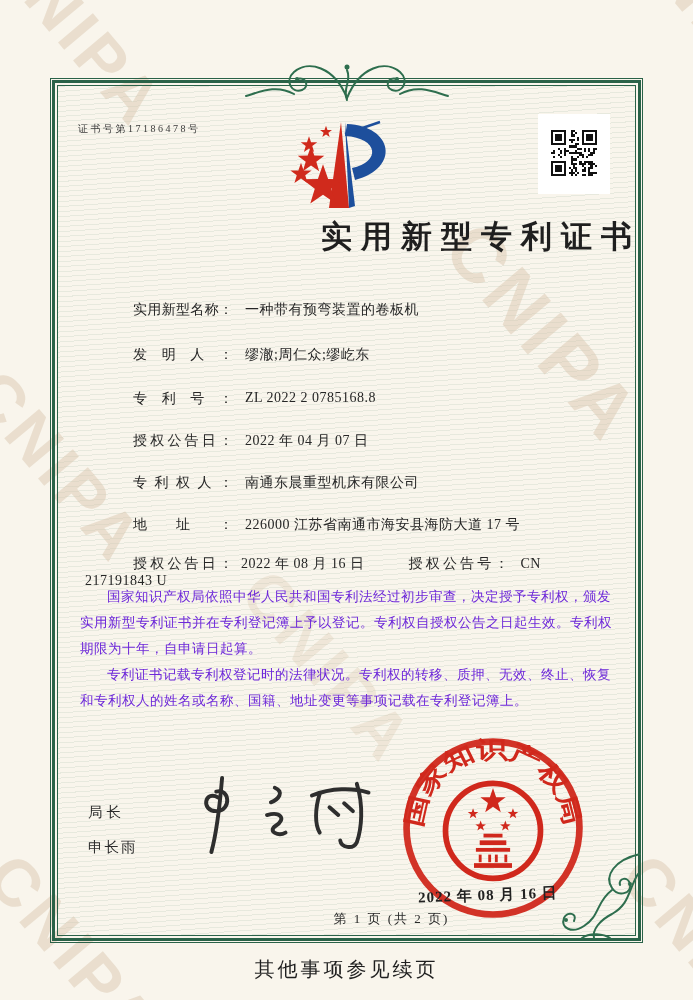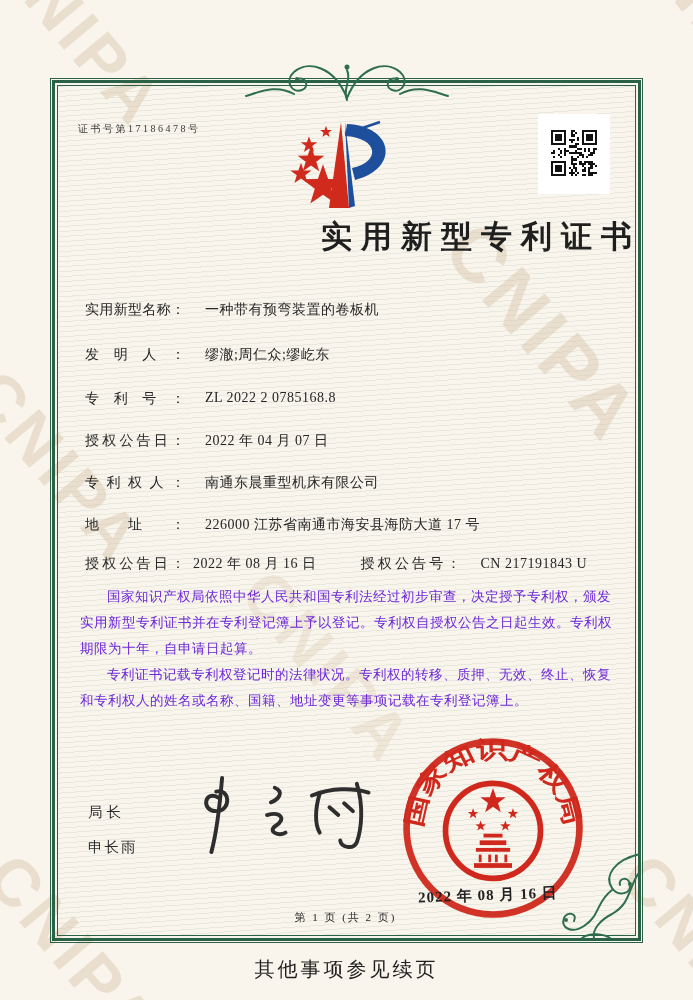--- a/index.html
+++ b/index.html
@@ -13,36 +13,36 @@
   .border-frame{position:absolute;left:50px;top:78px;width:591px;height:863px;
       border:1px solid #2a6248;z-index:2;}
   .border-frame::before{content:"";position:absolute;inset:1px;border:3px solid #2a6248;}
   .border-frame::after{content:"";position:absolute;inset:6px;border:1px solid #2a6248;}
   .abs{position:absolute;z-index:3;}
   .cert-no{left:78px;top:122px;font-size:10px;letter-spacing:2.5px;color:#3a3a3a;}
   .title{left:50px;top:216px;width:591px;text-align:right;font-size:31px;font-weight:bold;
          letter-spacing:9px;color:#1f1f1f;}
   .field-row{left:85px;width:520px;font-size:14px;color:#262626;}
   .flabel{display:inline-block;width:100px;text-align:justify;text-align-last:justify;
-          vertical-align:top;}
-  .fvalue{margin-left:20px;letter-spacing:0.5px;}
+          vertical-align:top;margin-left:48px;}
+  .fvalue{margin-left:12px;letter-spacing:0.5px;}
   .fvalue2{margin-left:8px;letter-spacing:0.5px;display:inline-block;width:150px;}
   .paras{left:80px;top:584px;width:534px;font-size:13.5px;line-height:1.92;color:#6d28d9;}
   .paras p{margin:0;text-indent:2em;letter-spacing:0.5px;}
   .sig-title{left:88px;top:803px;font-size:14.5px;letter-spacing:4px;color:#2c2c2c;}
   .sig-name{left:88px;top:838px;font-size:14.5px;letter-spacing:2px;color:#2c2c2c;}
   .sig-hand{left:185px;top:772px;}
   .seal{left:398px;top:733px;z-index:3;}
   .seal-date{left:418px;top:886px;font-size:15px;font-weight:600;color:#222;
              letter-spacing:1px;z-index:4;transform:rotate(-2deg);}
   .qr-pad{left:538px;top:114px;width:72px;height:80px;background:#ffffff;}
   .qr-pad svg{margin:16px 0 0 13px;display:block;}
   .logo{left:275px;top:118px;}
-  .page-no{left:50px;top:910px;width:591px;text-align:center;font-size:11px;
-           letter-spacing:2px;color:#2a2a2a;}
+  .page-no{left:50px;top:910px;width:591px;text-align:center;font-size:13px;
+           letter-spacing:2px;color:#2a2a2a;padding-left:46px;}
   .foot-note{left:0;top:956px;width:693px;text-align:center;font-size:20px;
              letter-spacing:3px;color:#1f1f1f;}
   .orn-top{left:50%;top:54px;transform:translateX(-50%);z-index:3;}
   .orn-corner{left:552px;top:850px;z-index:3;}
 </style>
 </head>
 <body>
 
 <div class="page">
 

